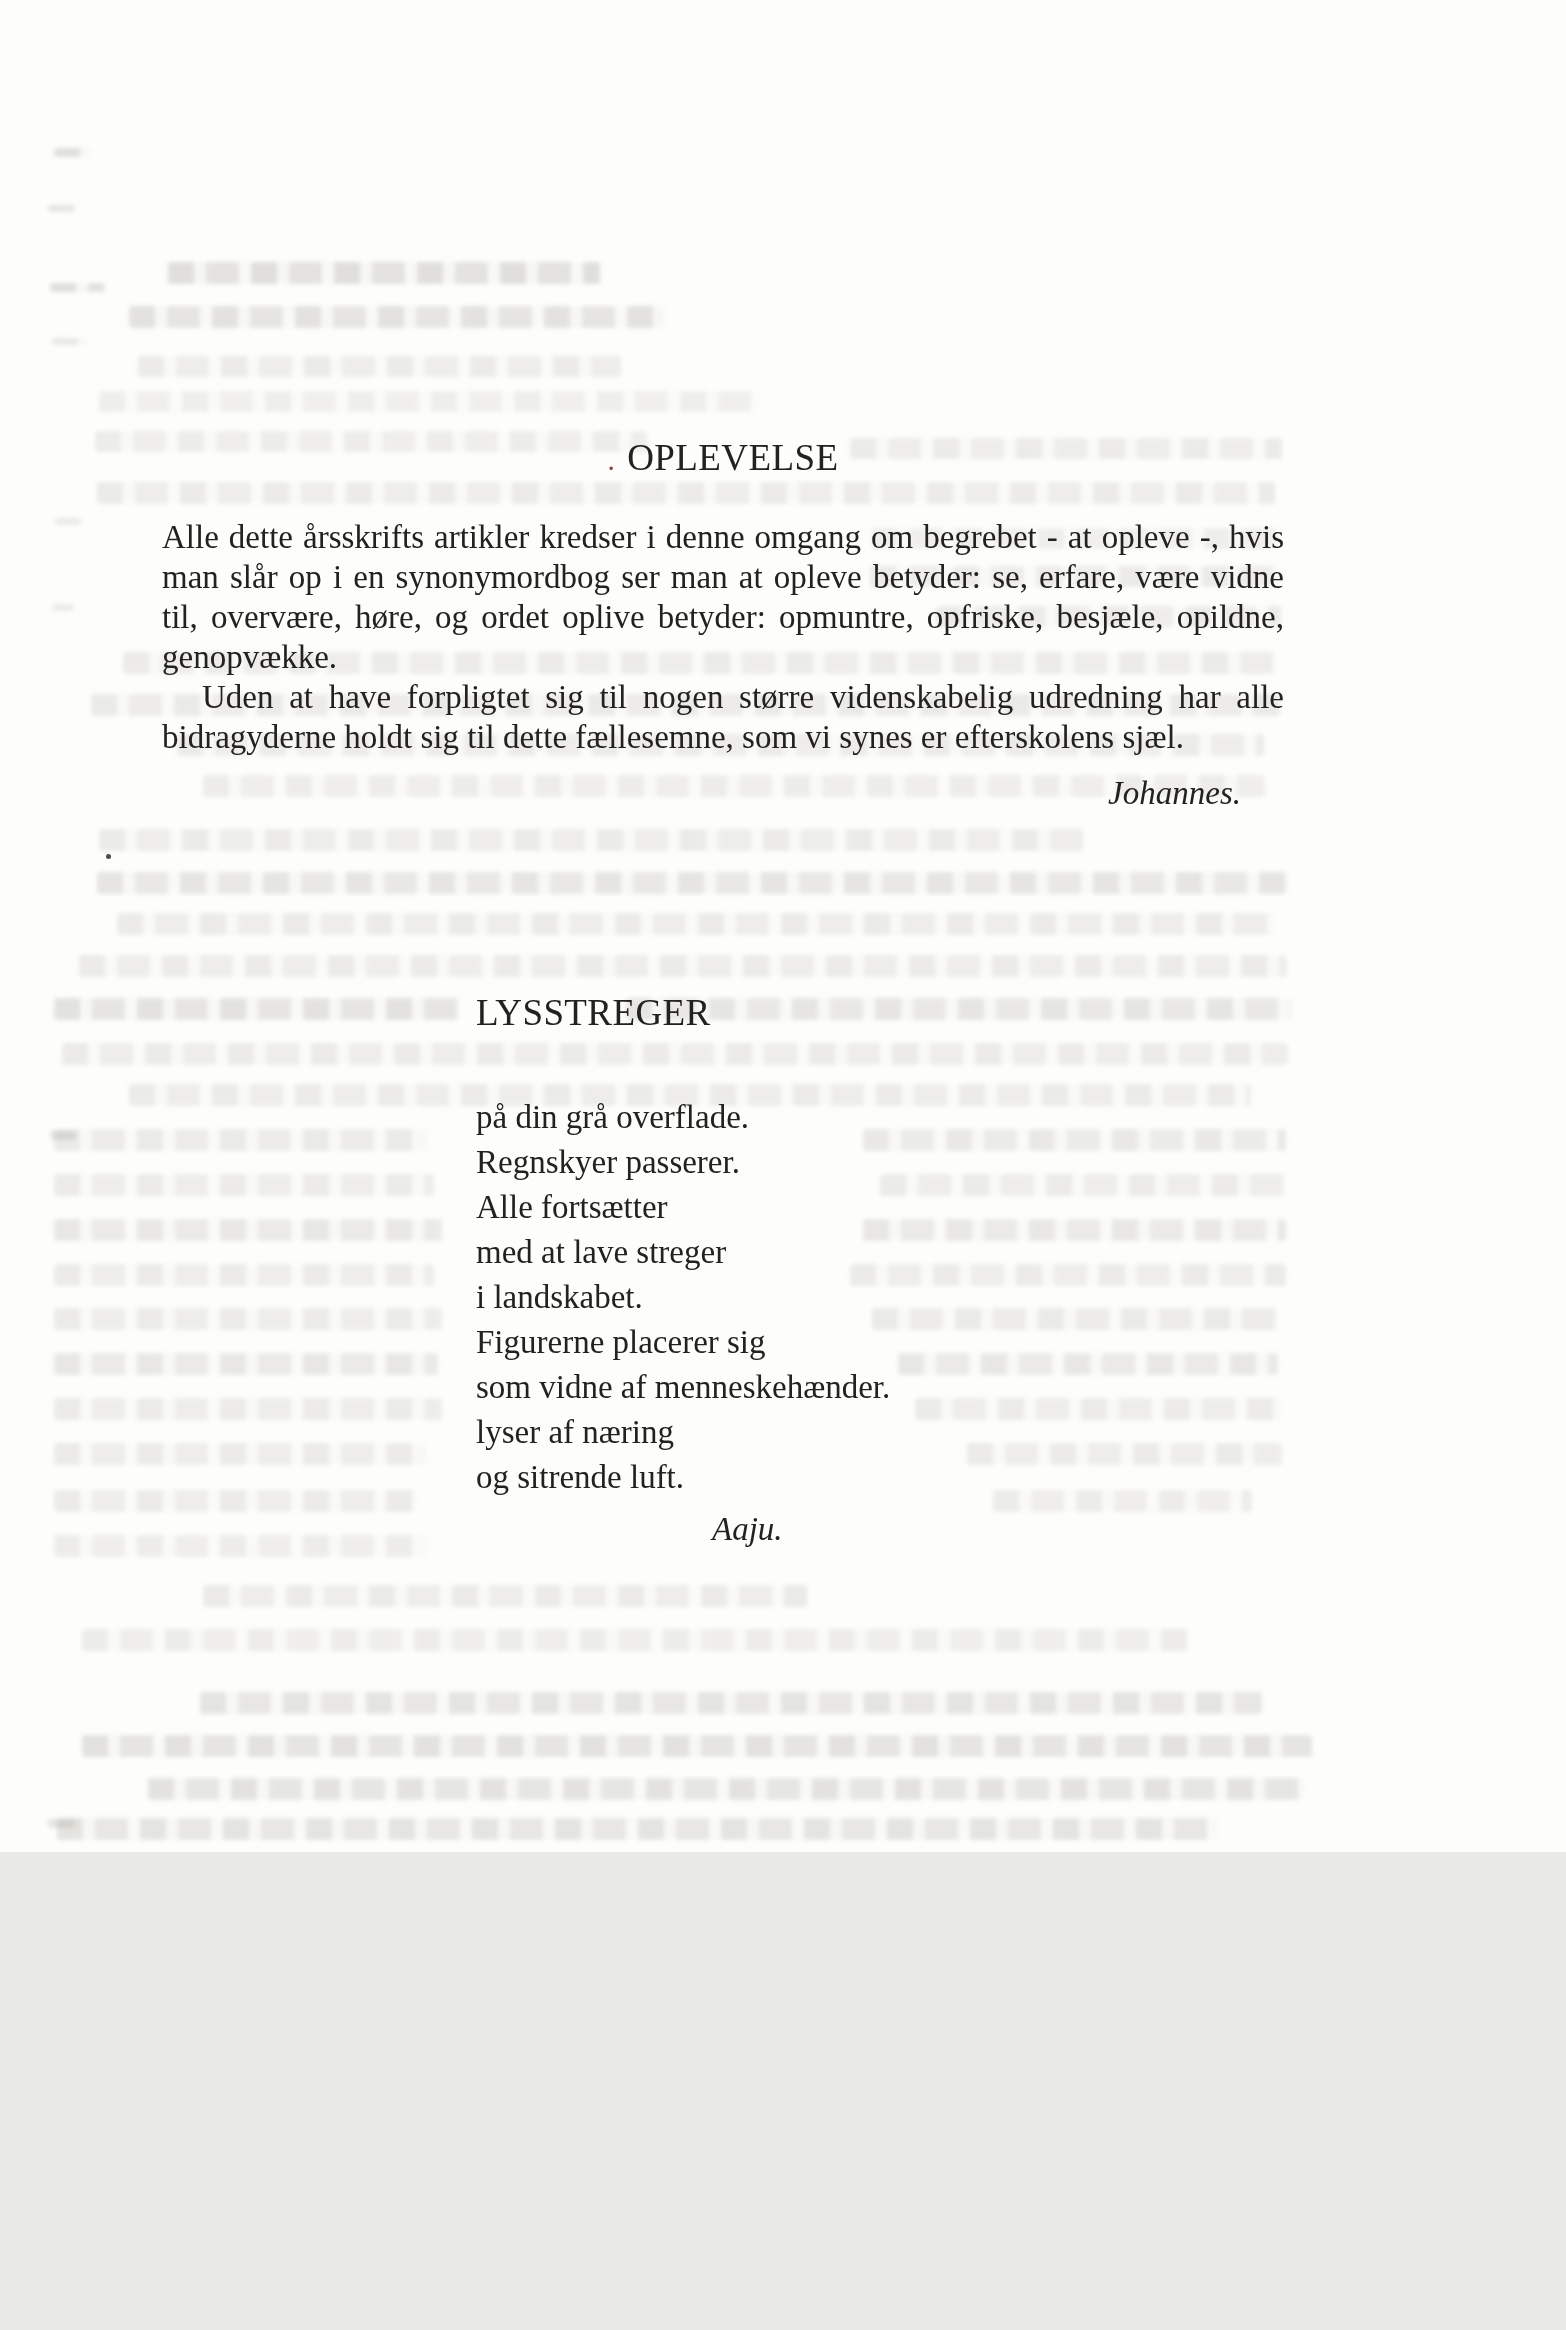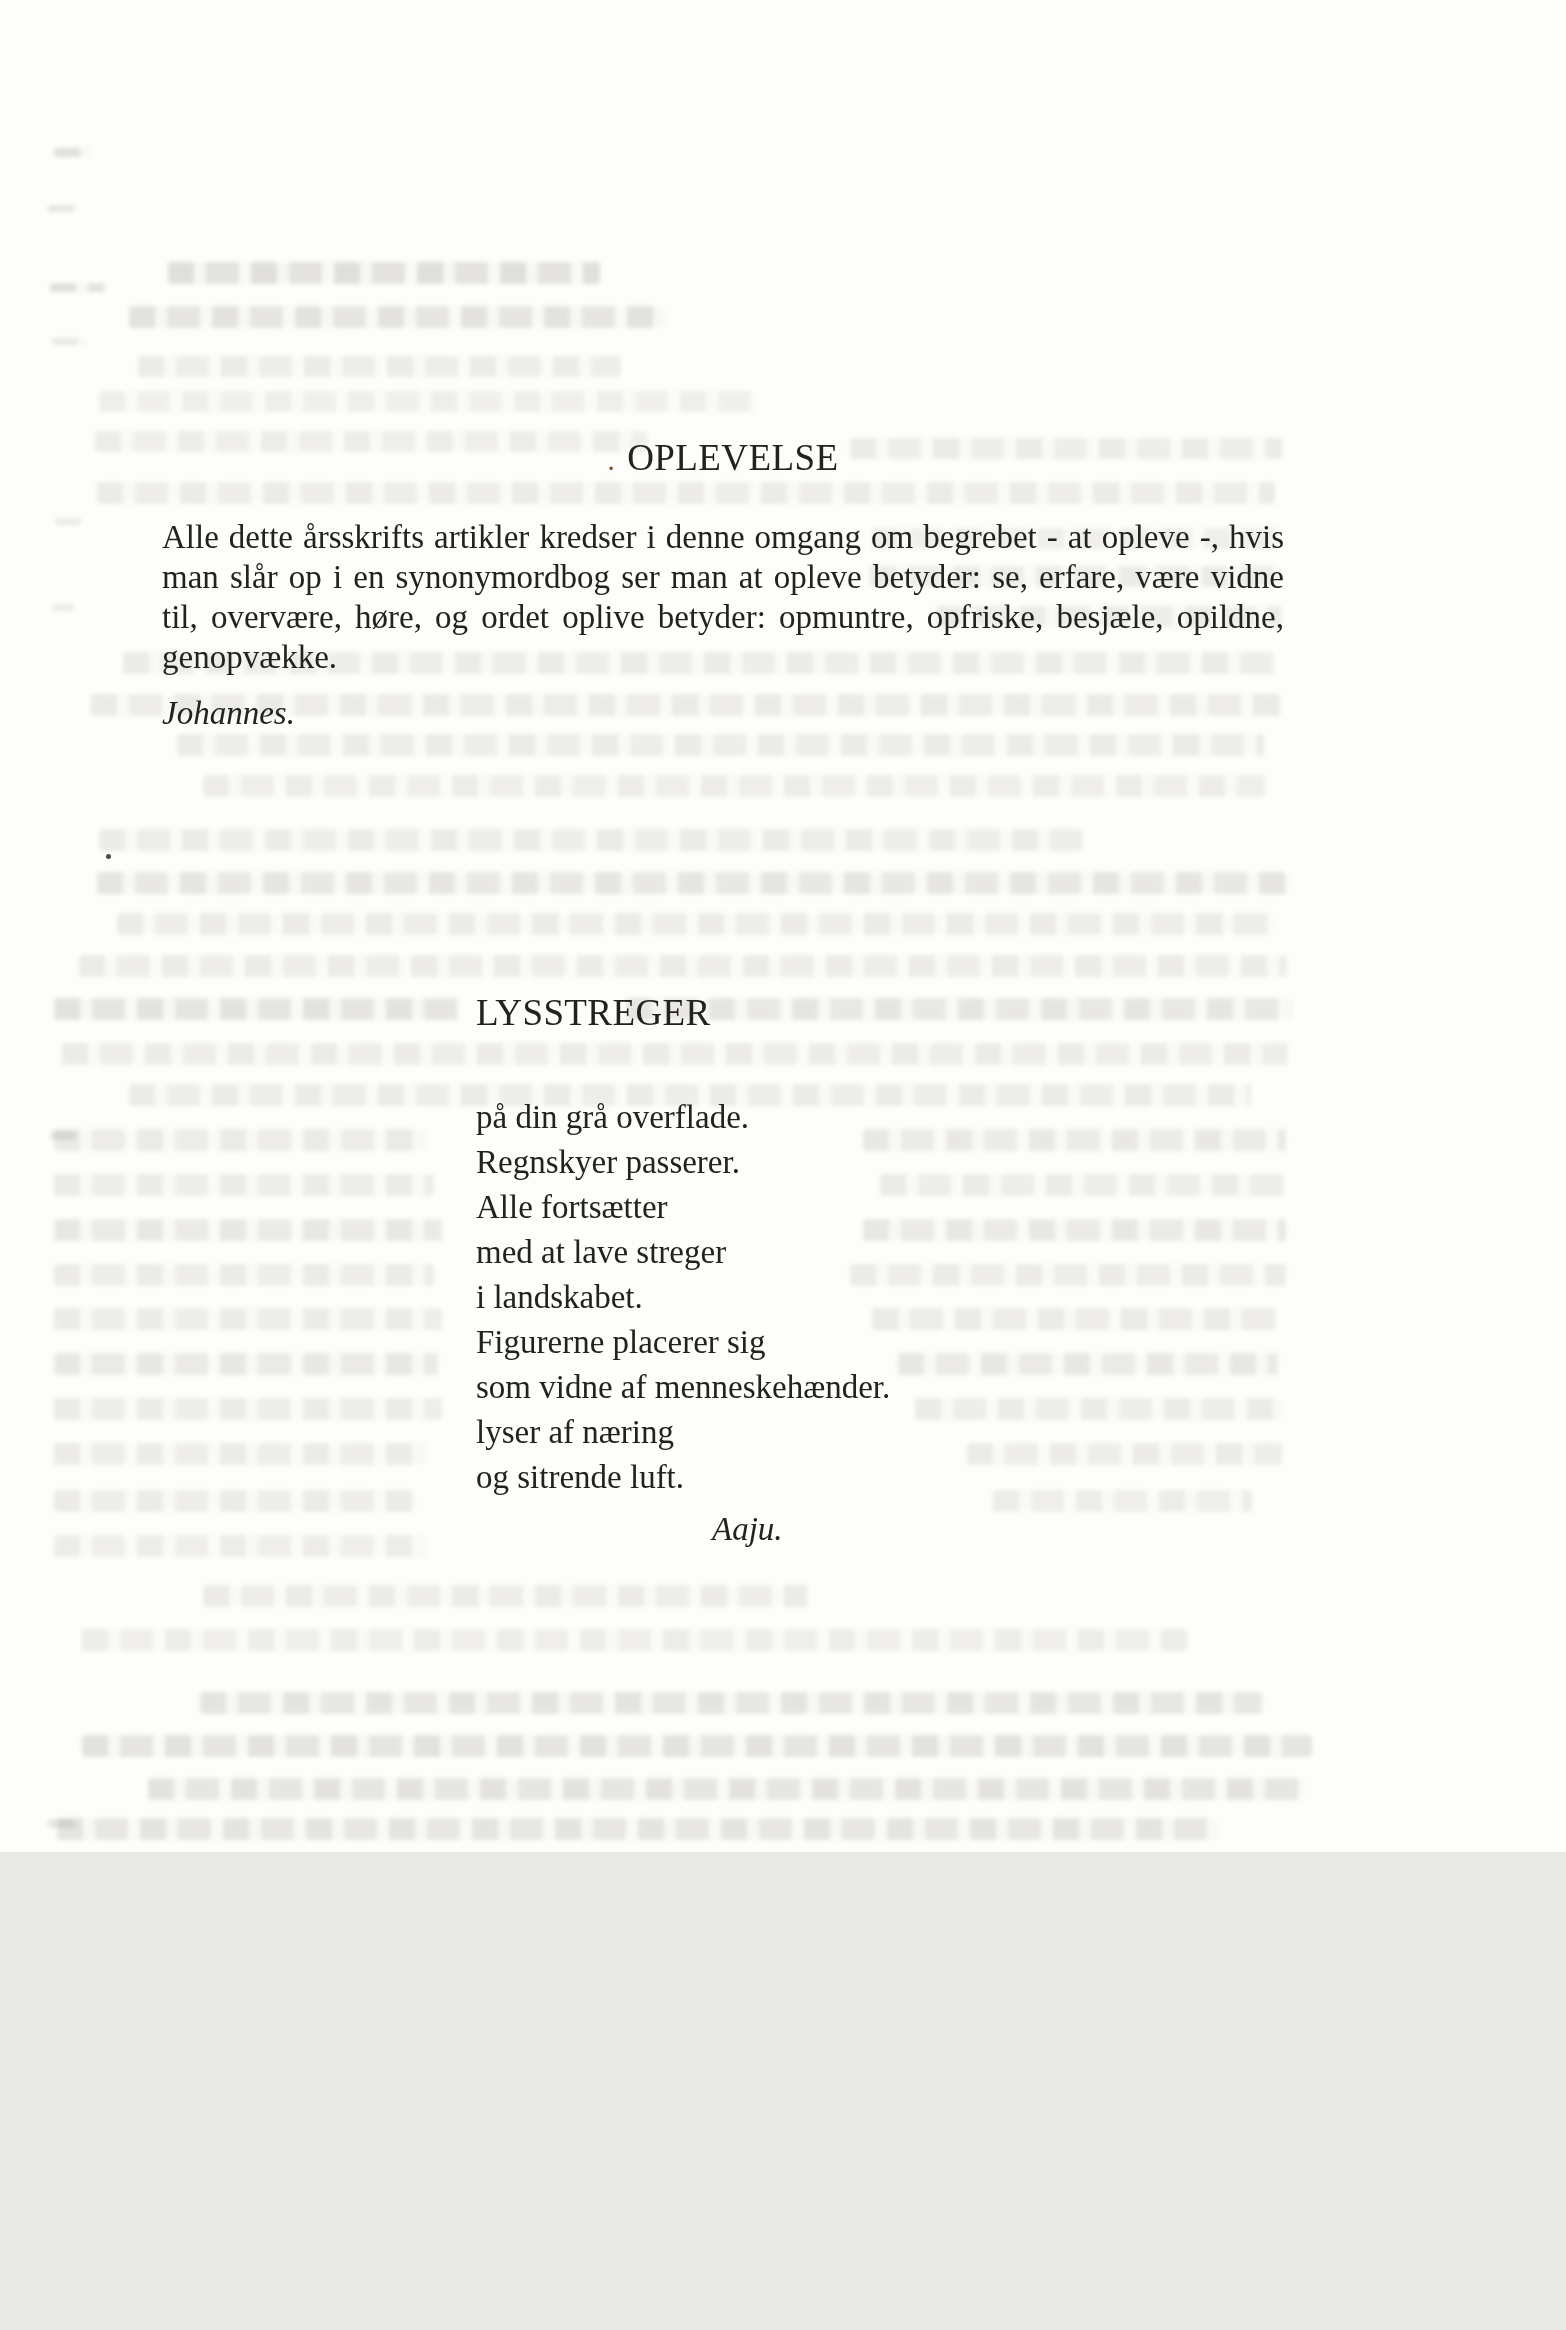--- a/index.html
+++ b/index.html
@@ -45,21 +45,21 @@
   }
   .title-dot { color: var(--dot); font-size:29px; margin-right:12px; }
   
   .body-block {
     position:absolute; left:162px; top:517px; width:1122px;
     font-size:33px; line-height:40px;
   }
   .para { margin:0; text-align:justify; }
   .para.indent { text-indent:40px; }
   .sig-right {
-    margin-top:15.5px; padding-right:43px;
+    margin-top:15.5px; text-align:right; padding-right:43px;
     font-style:italic; font-size:33px; line-height:40px;
   }
   
   .poem-block { position:absolute; left:476px; top:993px; }
   .poem-heading { font-size:37px; line-height:40px; letter-spacing:0.4px; }
   .poem-lines { margin-top:62px; font-size:33px; line-height:45px; }
   .poem-lines > div { white-space:nowrap; }
   .poem-sig {
     margin-top:7px; padding-left:236px;
     font-style:italic; font-size:33px; line-height:45px;
@@ -139,20 +139,21 @@
     </div>
 
   <div class="artifact-dot"></div>
 
   <div class="title-line">
     <span class="title-dot">.</span><span class="title-text">OPLEVELSE</span>
   </div>
 
   <div class="body-block">
     <p class="para">Alle dette årsskrifts artikler kredser i denne omgang om begrebet - at opleve -, hvis man slår op i en synonymordbog ser man at opleve betyder: se, erfare, være vidne til, overvære, høre, og ordet oplive betyder: opmuntre, opfriske, besjæle, opildne, genopvække.</p>
+    <p class="para indent">Uden at have forpligtet sig til nogen større videnskabelig udredning har alle bidragyderne holdt sig til dette fællesemne, som vi synes er efterskolens sjæl.</p>
     <div class="sig-right">Johannes.</div>
   </div>
 
   <div class="poem-block">
     <div class="poem-heading">LYSSTREGER</div>
     <div class="poem-lines">
         <div>på din grå overflade.</div>
         <div>Regnskyer passerer.</div>
         <div>Alle fortsætter</div>
         <div>med at lave streger</div>

